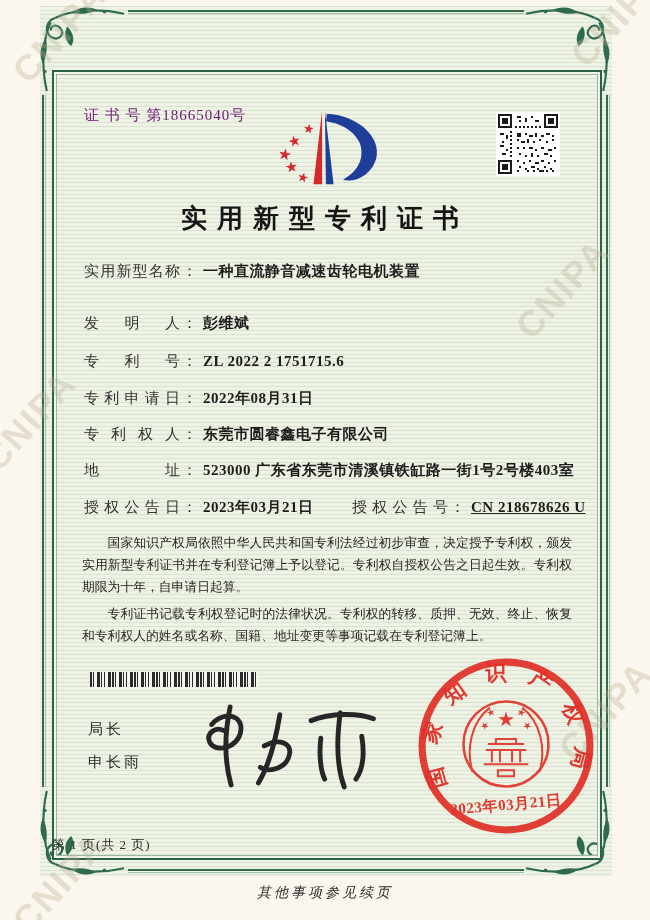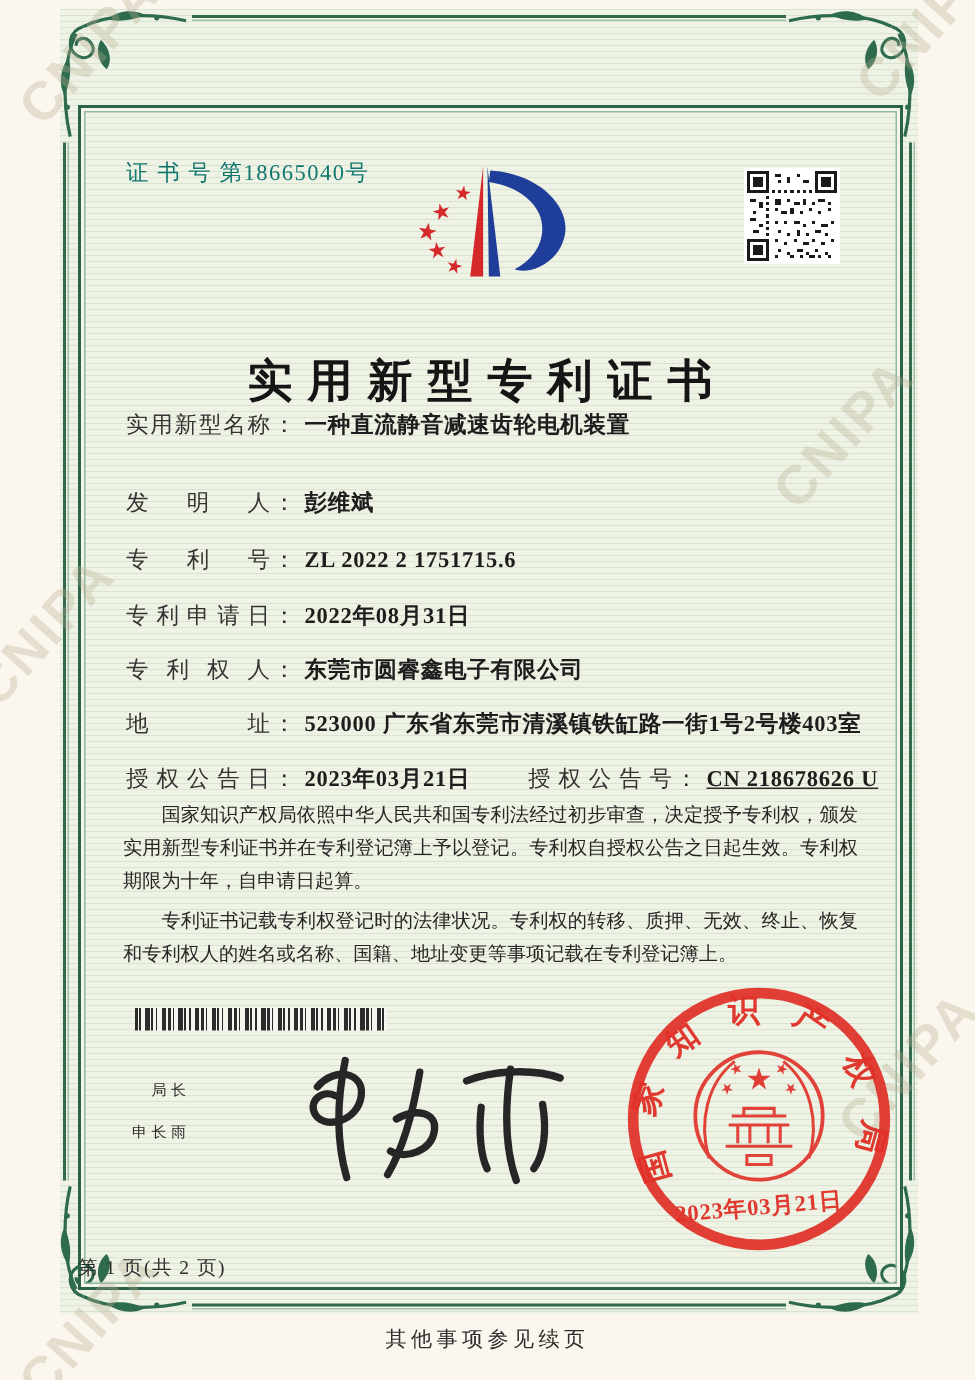--- a/index.html
+++ b/index.html
@@ -40,31 +40,31 @@
   .frame{
     position:absolute;left:52px;top:70px;width:546px;height:786px;
     border:2px solid #2b624a;
     box-shadow:inset 0 0 0 2px #f2f5e8, inset 0 0 0 3px #93b9a0;
     z-index:4;
   }
 
   .content{position:absolute;inset:0;z-index:6;}
 
   .cert-number{
-    position:absolute;left:84px;top:106px;font-size:15px;color:#0f766e;letter-spacing:1px;
+    position:absolute;left:84px;top:106px;font-size:15px;color:#701a75;letter-spacing:1px;
   }
   .logo{position:absolute;left:263px;top:106px;width:122px;height:86px;}
   .qr{position:absolute;left:496px;top:112px;width:60px;height:60px;background:#fff;padding:2px;}
 
   .title{
     position:absolute;left:0;right:0;top:201px;text-align:center;
-    font-size:30px;font-weight:bold;letter-spacing:10px;color:#151515;margin-top:33px;
-  }
-
-  .field-row{position:absolute;left:84px;width:496px;font-size:15px;color:#2a2a2a;white-space:nowrap;margin-top:12px;}
+    font-size:26px;font-weight:bold;letter-spacing:10px;color:#151515;
+  }
+
+  .field-row{position:absolute;left:84px;width:496px;font-size:15px;color:#2a2a2a;white-space:nowrap;}
   .flabel{display:inline-block;width:96px;text-align:justify;text-align-last:justify;color:#333;}
   .fcolon{display:inline-block;margin:0 6px 0 2px;}
   .fvalue{font-weight:bold;letter-spacing:.5px;color:#1d1d1d;}
   .pair2{position:absolute;left:268px;top:0;text-decoration:underline;}
 
   .paras{
     position:absolute;left:82px;top:532px;width:490px;
     font-size:12.8px;line-height:22px;text-align:justify;
     color:#262626;
   }
@@ -73,34 +73,34 @@
   .barcode{
     position:absolute;left:90px;top:672px;width:168px;height:15px;
     background:repeating-linear-gradient(90deg,
       #2b2b2b 0 2px,#f4f5ee 2px 3px,#2b2b2b 3px 4px,#f4f5ee 4px 7px,
       #2b2b2b 7px 10px,#f4f5ee 10px 11px,#2b2b2b 11px 12px,#f4f5ee 12px 14px,
       #2b2b2b 14px 15px,#f4f5ee 15px 18px,#2b2b2b 18px 21px,#f4f5ee 21px 22px);
   }
 
   .signer{
     position:absolute;left:88px;top:720px;
-    font-family:"Liberation Sans",sans-serif;font-size:10px;color:#2a2a2a;letter-spacing:3px;text-align:right;
+    font-family:"Liberation Sans",sans-serif;font-size:15px;color:#2a2a2a;letter-spacing:3px;
   }
   .signer div{margin-bottom:14px;}
   .signature{position:absolute;left:196px;top:700px;width:195px;height:90px;}
 
   .seal{position:absolute;left:415px;top:655px;width:182px;height:182px;mix-blend-mode:multiply;}
 
   .page-num{
     position:absolute;left:52px;top:836px;width:546px;
     font-size:13px;color:#2b2b2b;letter-spacing:1px;
   }
   .note{
     position:absolute;left:0;right:0;top:884px;text-align:center;
-    font-size:14px;color:#2e2e2e;letter-spacing:3px;
+    font-size:14px;font-style:italic;color:#2e2e2e;letter-spacing:3px;
   }
 </style>
 </head>
 <body>
 
 <div class="page">
 
   <svg width="0" height="0" style="position:absolute">
     <defs>
       <path id="star" d="M0,-1 L0.2246,-0.309 L0.951,-0.309 L0.3633,0.118 L0.5878,0.809 L0,0.382 L-0.5878,0.809 L-0.3633,0.118 L-0.951,-0.309 L-0.2246,-0.309 Z"></path>

